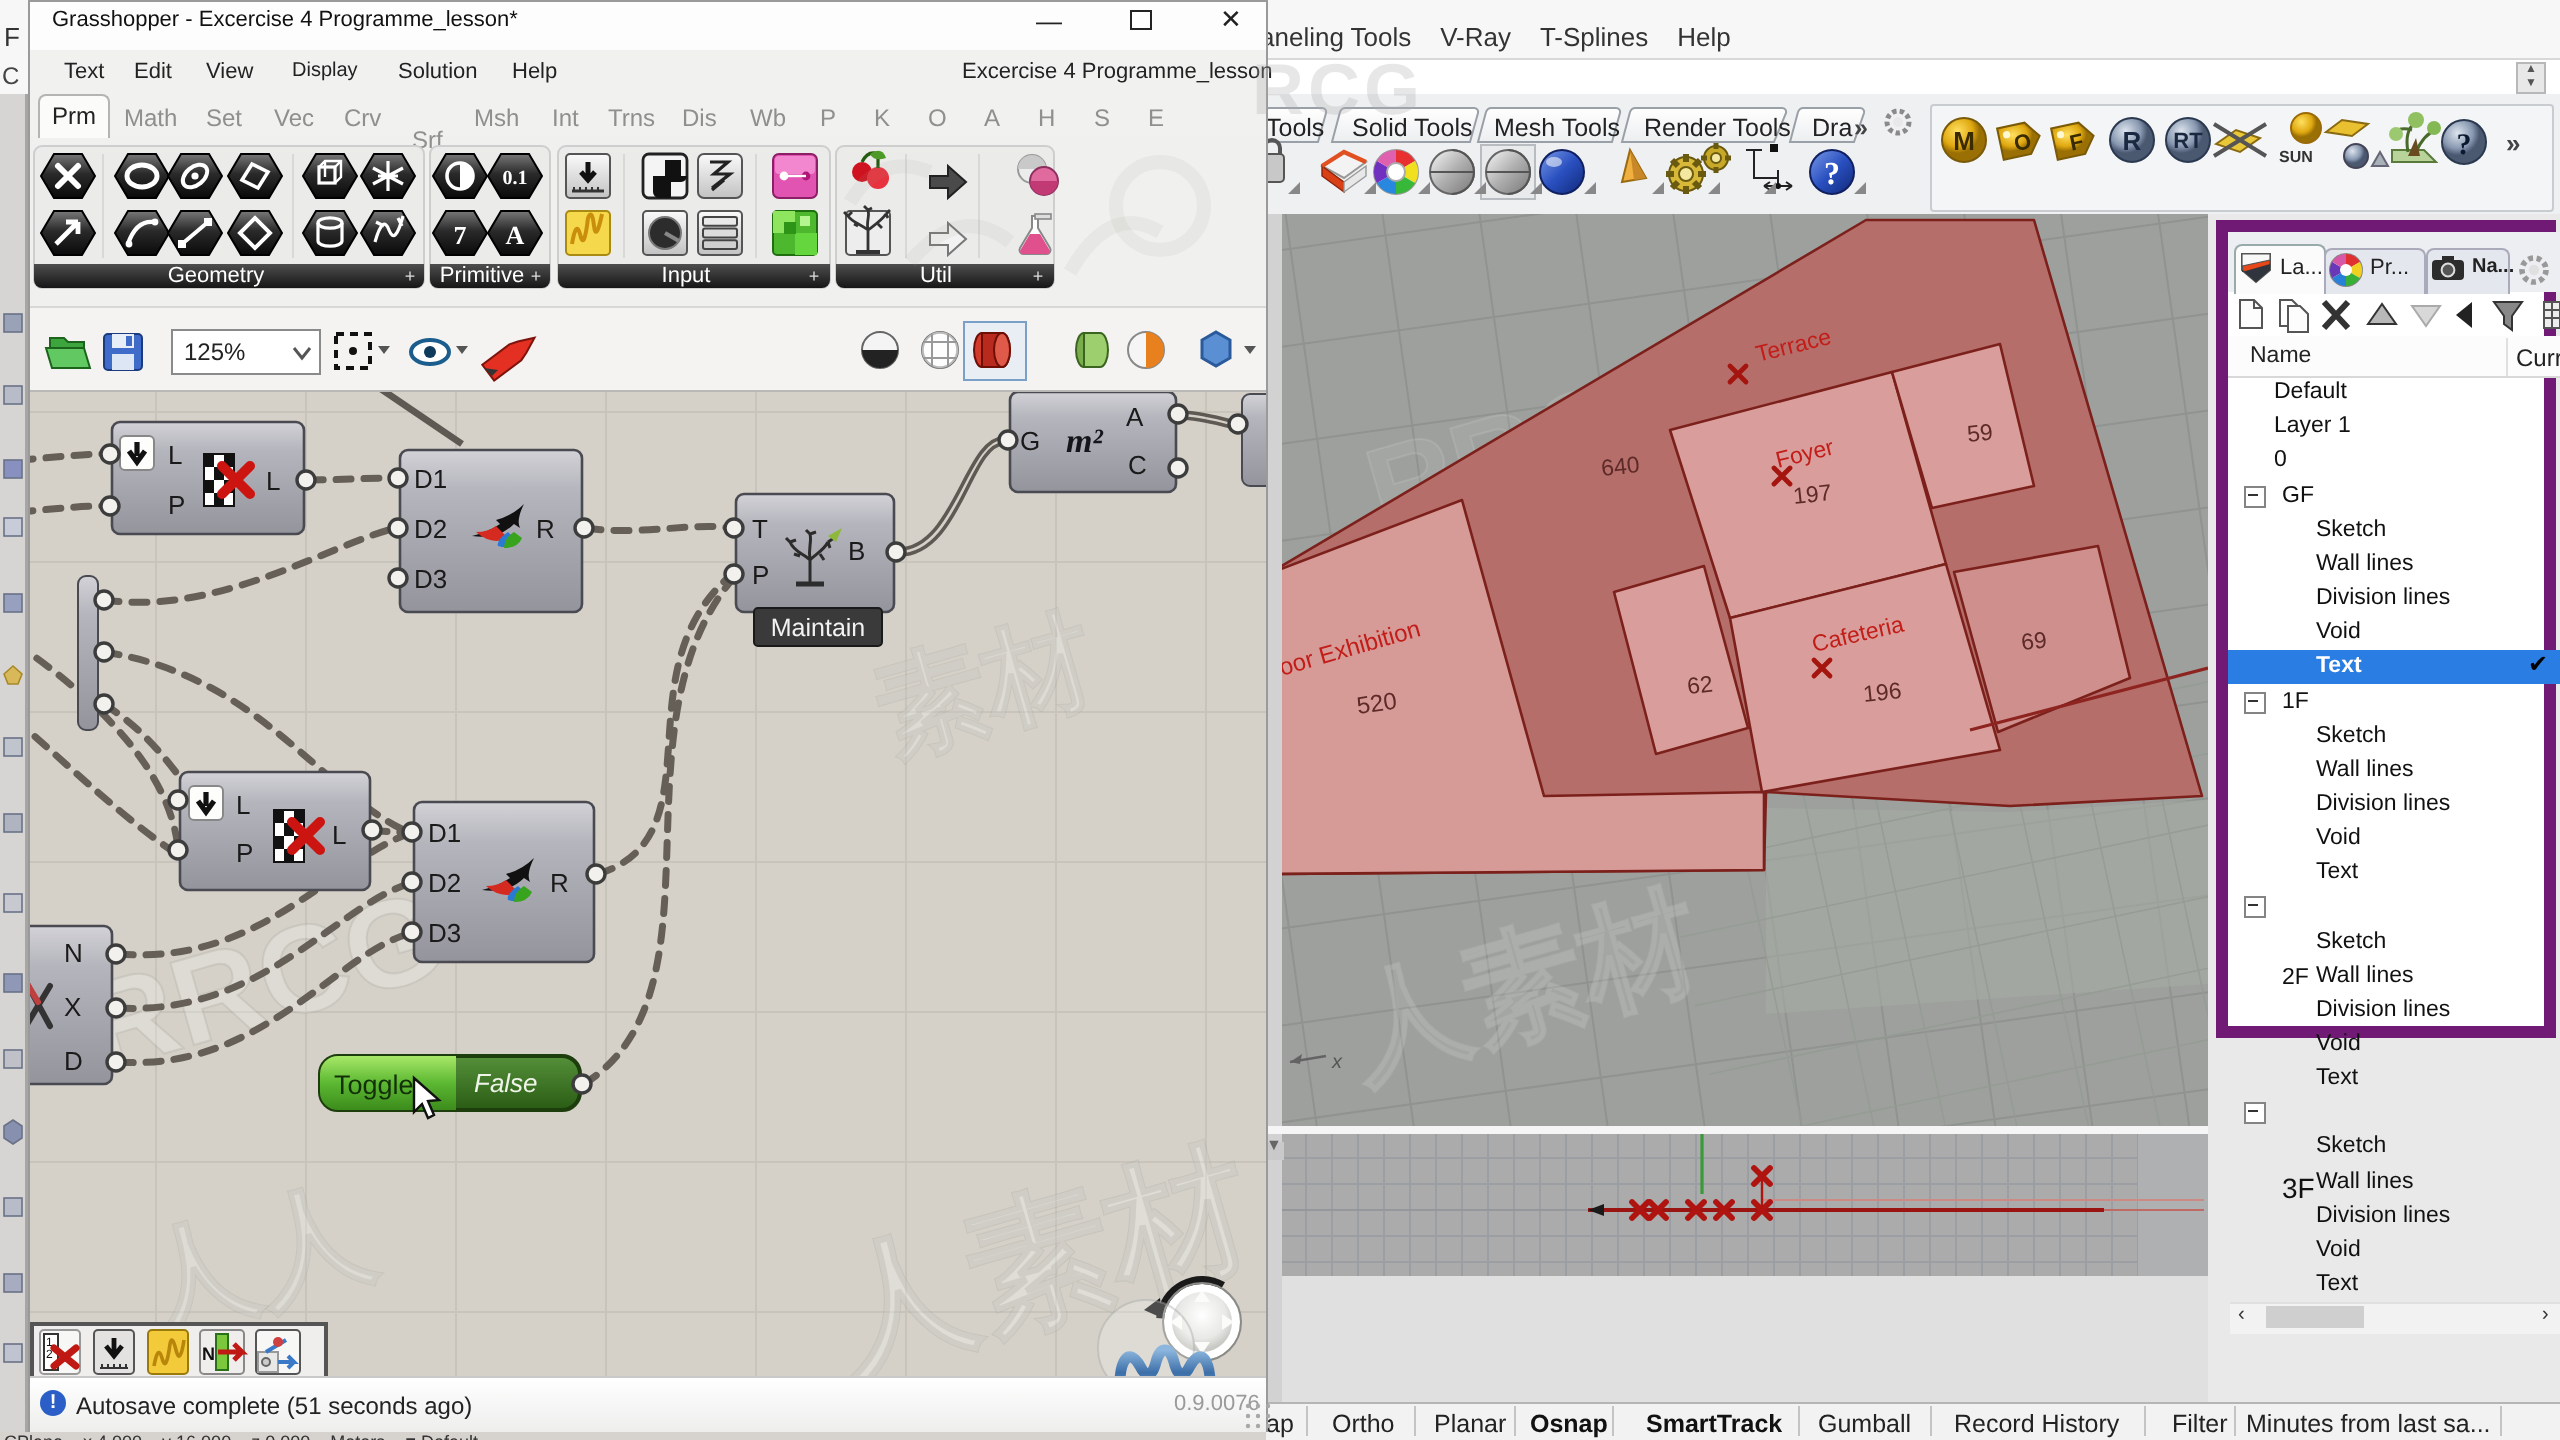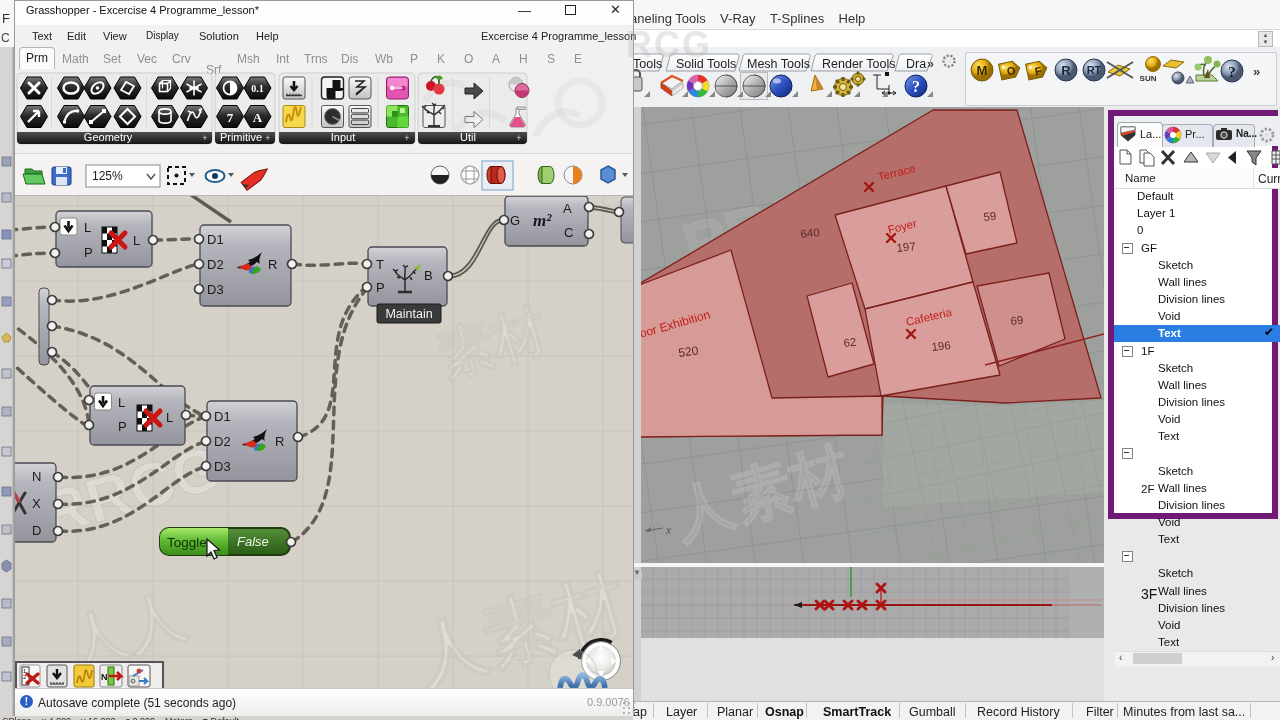--- a/index.html
+++ b/index.html
@@ -363,21 +363,21 @@
     <div class="abs" style="left:1px;top:535px;width:166px;height:15px;background:#f2f2f2;border-top:1px solid #e0e0e0;"></div>
     <div class="abs" style="left:19px;top:537px;width:49px;height:11px;background:#cfcfcf;"></div>
     <div class="txt" style="left:5px;top:536px;font-size:10px;color:#333;">‹</div>
     <div class="txt" style="left:157px;top:536px;font-size:10px;color:#333;">›</div>
   </div>
 
   <div class="abs" style="left:0;top:701px;width:1280px;height:19px;background:#f2f2f2;border-top:1px solid #b5b5b5;"></div>
   <div class="abs" style="left:633px;top:701px;width:647px;height:19px;font-family:'Liberation Sans',sans-serif;">
     <div class="txt" style="left:0px;top:4px;font-size:12.5px;color:#222;">ap</div>
     <div class="abs" style="left:20px;top:2px;width:1px;height:15px;background:#c4c4c4;"></div>
-    <div class="txt" style="left:33px;top:4px;font-size:12.5px;color:#222;">Layer</div>
+    <div class="txt" style="left:33px;top:4px;font-size:12.5px;color:#222;">Ortho</div>
     <div class="abs" style="left:74px;top:2px;width:1px;height:15px;background:#c4c4c4;"></div>
     <div class="txt" style="left:84px;top:4px;font-size:12.5px;color:#222;">Planar</div>
     <div class="abs" style="left:124px;top:2px;width:1px;height:15px;background:#c4c4c4;"></div>
     <div class="txt" style="left:132px;top:4px;font-size:12.5px;color:#111;font-weight:bold;">Osnap</div>
     <div class="abs" style="left:173px;top:2px;width:1px;height:15px;background:#c4c4c4;"></div>
     <div class="txt" style="left:190px;top:4px;font-size:12.5px;color:#111;font-weight:bold;">SmartTrack</div>
     <div class="abs" style="left:266px;top:2px;width:1px;height:15px;background:#c4c4c4;"></div>
     <div class="txt" style="left:276px;top:4px;font-size:12.5px;color:#222;">Gumball</div>
     <div class="abs" style="left:332px;top:2px;width:1px;height:15px;background:#c4c4c4;"></div>
     <div class="txt" style="left:344px;top:4px;font-size:12.5px;color:#222;">Record History</div>

